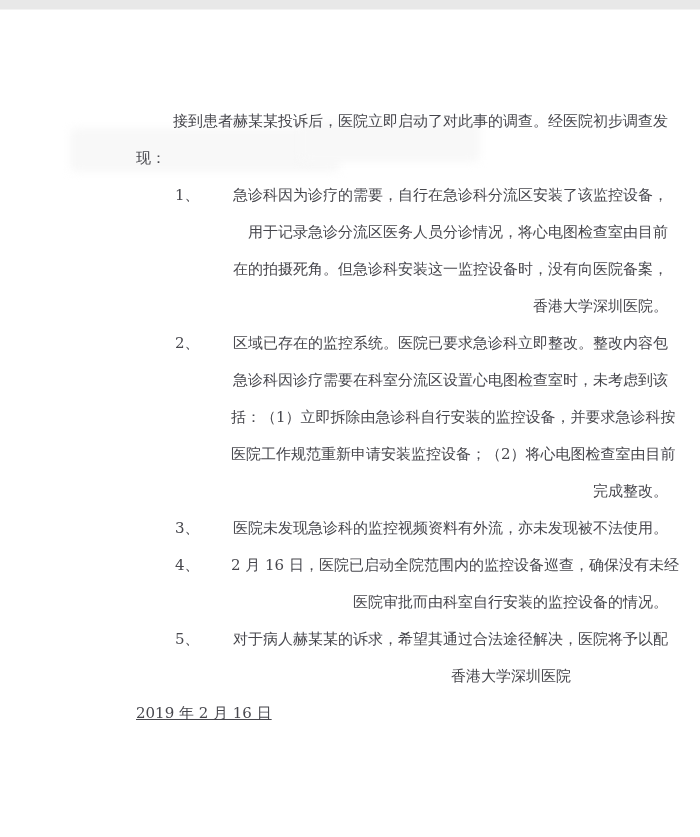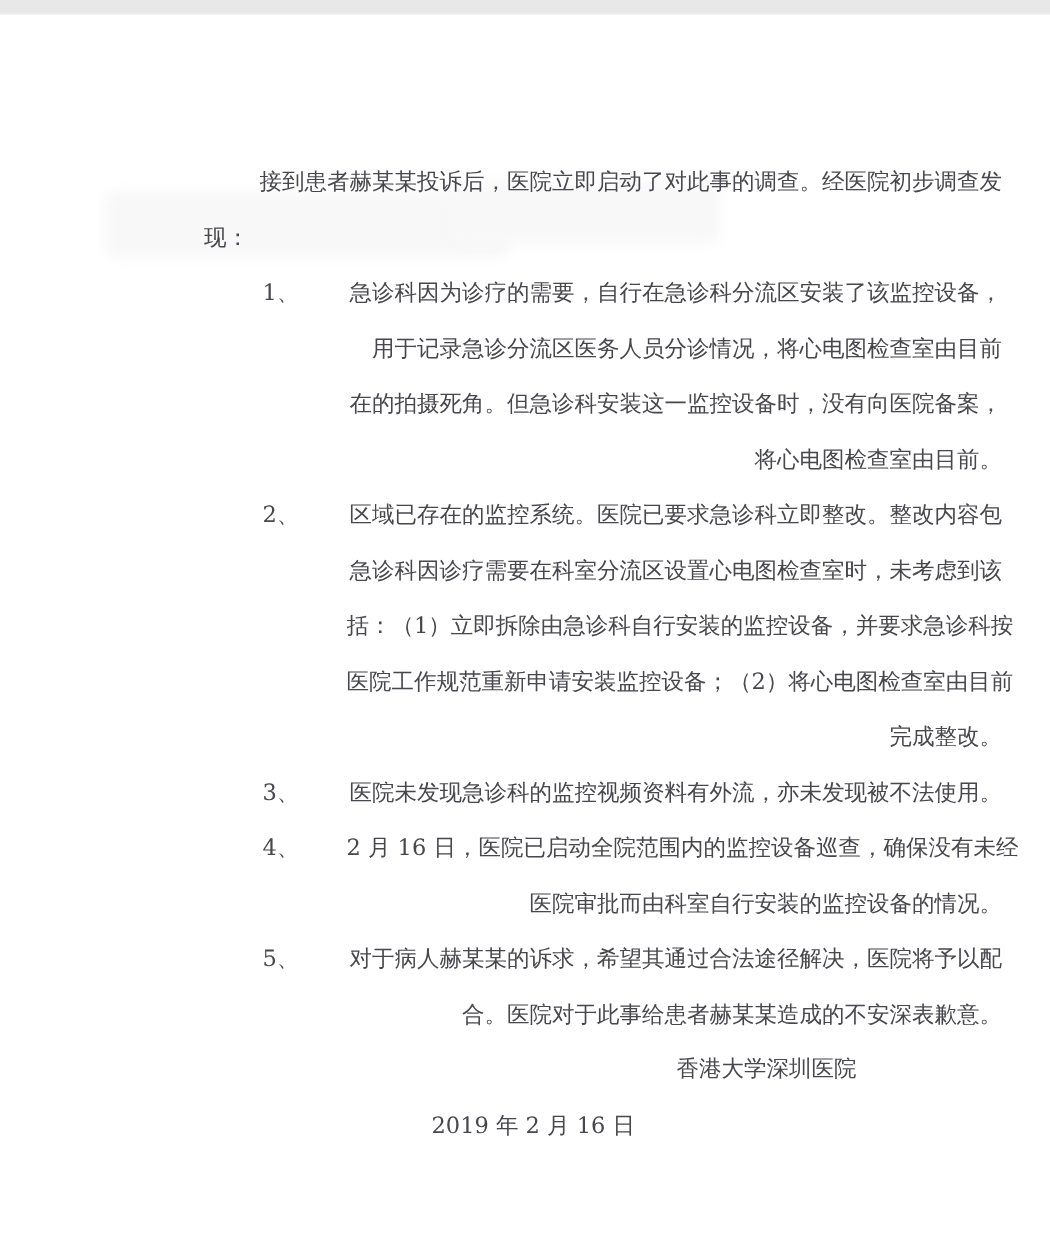--- a/index.html
+++ b/index.html
@@ -60,43 +60,44 @@
   .item .body {
     margin-left: 95px;
     text-align: right;
   }
   .sig-line {
     text-align: right;
     padding-right: 97px;
     font-family: Liberation Serif, serif;
   }
   .date-line {
-    text-align: center;
+    text-align: left;
     padding-right: 93px;
+    text-decoration: underline;
   }
 </style>
 </head>
 <body>
 
 <div class="top-bar"></div>
 <div class="ghost ghost-1"></div>
 <div class="ghost ghost-2"></div>
 
 <div class="content">
 
   <p class="intro-first">接到患者赫某某投诉后，医院立即启动了对此事的调查。经医院初步调查发</p>
   <p>现：</p>
 
   <div class="item">
     <span class="num">1、</span>
     <div class="body">
       <p>急诊科因为诊疗的需要，自行在急诊科分流区安装了该监控设备，</p>
       <p>用于记录急诊分流区医务人员分诊情况，将心电图检查室由目前</p>
       <p>在的拍摄死角。但急诊科安装这一监控设备时，没有向医院备案，</p>
-      <p>将心电图检查室由目前。</p>
+      <p>香港大学深圳医院。</p>
     </div>
   </div>
 
   <div class="item">
     <span class="num">2、</span>
     <div class="body">
       <p>区域已存在的监控系统。医院已要求急诊科立即整改。整改内容包</p>
       <p>急诊科因诊疗需要在科室分流区设置心电图检查室时，未考虑到该</p>
       <p>括：（1）立即拆除由急诊科自行安装的监控设备，并要求急诊科按</p>
       <p>医院工作规范重新申请安装监控设备；（2）将心电图检查室由目前</p>
@@ -116,20 +117,19 @@
     <div class="body">
       <p>2 月 16 日，医院已启动全院范围内的监控设备巡查，确保没有未经</p>
       <p>医院审批而由科室自行安装的监控设备的情况。</p>
     </div>
   </div>
 
   <div class="item">
     <span class="num">5、</span>
     <div class="body">
       <p>对于病人赫某某的诉求，希望其通过合法途径解决，医院将予以配</p>
-      <p>合。医院对于此事给患者赫某某造成的不安深表歉意。</p>
     </div>
   </div>
 
   <p class="sig-line">香港大学深圳医院</p>
   <p class="date-line">2019 年 2 月 16 日</p>
 
 </div>
 
 </body></html>

